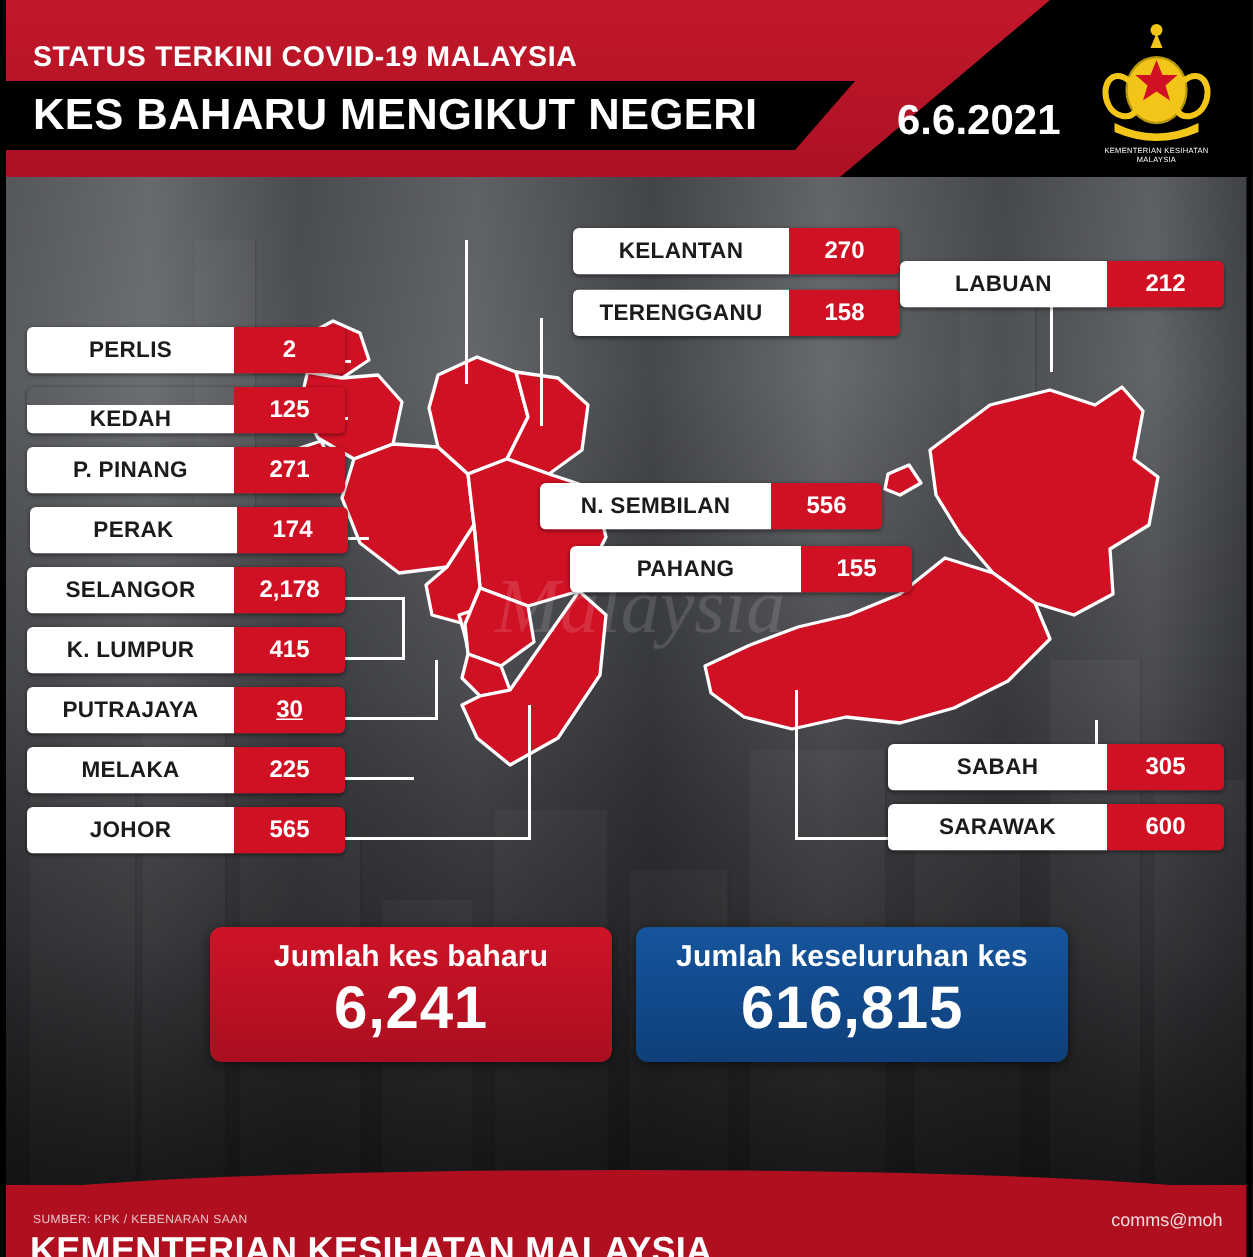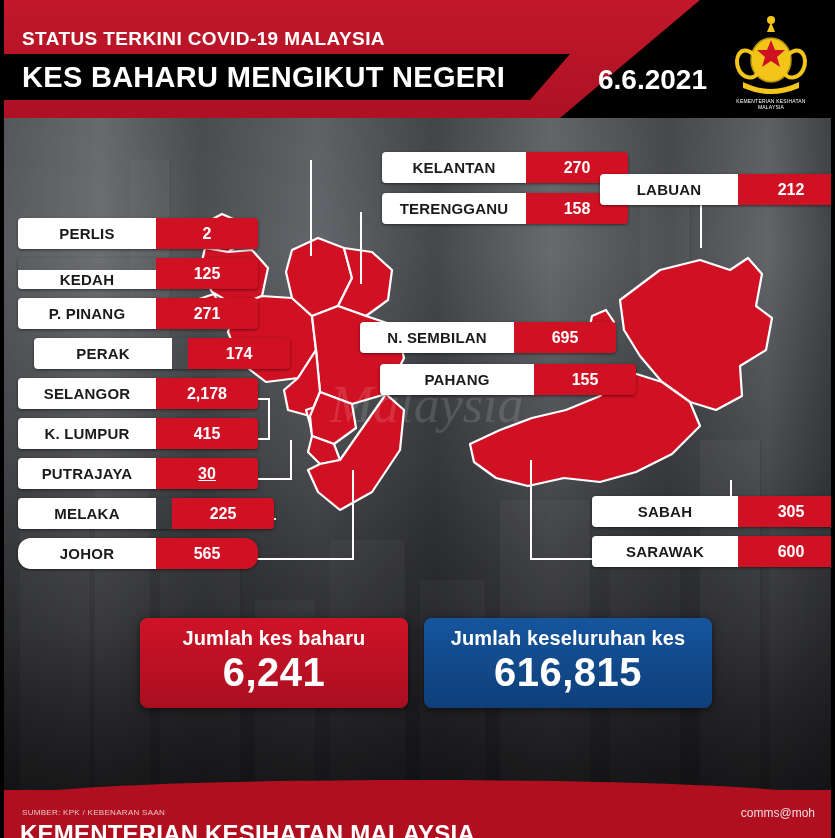--- a/index.html
+++ b/index.html
@@ -142,21 +142,21 @@
     white-space: nowrap;
   }
   .pill .val {
     background: #d01124;
     color: #ffffff;
     font-size: 16px;
     font-weight: bold;
     display: flex;
     align-items: center;
     justify-content: center;
-    padding: 0 23px;
+    padding: 0 9px;
     white-space: nowrap;
     min-width: 34px;
   }
   .leader {
     position: absolute;
     background: #ffffff;
   }
 
   
   .total-box {
@@ -331,57 +331,57 @@
     <div class="val" style="width:56px;">2</div>
   </div>
   <div class="pill" style="left:18px; top:258px;">
     <div class="name" style="width:118px;margin-top:12px;">KEDAH</div>
     <div class="val" style="width:56px;">125</div>
   </div>
   <div class="pill" style="left:18px; top:298px;">
     <div class="name" style="width:118px;">P. PINANG</div>
     <div class="val" style="width:56px;">271</div>
   </div>
-  <div class="pill" style="left:34px; top:338px;gap:16px;">
+  <div class="pill" style="left:20px; top:338px;">
     <div class="name" style="width:118px;">PERAK</div>
     <div class="val" style="width:56px;">174</div>
   </div>
   <div class="pill" style="left:18px; top:378px;">
     <div class="name" style="width:118px;">SELANGOR</div>
     <div class="val" style="width:56px;">2,178</div>
   </div>
   <div class="pill" style="left:18px; top:418px;">
     <div class="name" style="width:118px;">K. LUMPUR</div>
     <div class="val" style="width:56px;">415</div>
   </div>
   <div class="pill" style="left:18px; top:458px;">
     <div class="name" style="width:118px;">PUTRAJAYA</div>
     <div class="val" style="width:56px;text-decoration:underline;">30</div>
   </div>
   <div class="pill" style="left:18px; top:498px;">
     <div class="name" style="width:118px;">MELAKA</div>
-    <div class="val" style="width:56px;margin-left:16px;">225</div>
-  </div>
-  <div class="pill" style="left:18px; top:538px;border-radius:13px;">
+    <div class="val" style="width:56px;">225</div>
+  </div>
+  <div class="pill" style="left:18px; top:538px;">
     <div class="name" style="width:118px;">JOHOR</div>
     <div class="val" style="width:56px;">565</div>
   </div>
 
   <div class="pill" style="left:382px; top:152px;">
     <div class="name" style="width:124px;">KELANTAN</div>
     <div class="val" style="width:56px;">270</div>
   </div>
   <div class="pill" style="left:382px; top:193px;">
     <div class="name" style="width:124px;">TERENGGANU</div>
     <div class="val" style="width:56px;">158</div>
   </div>
 
   <div class="pill" style="left:360px; top:322px;">
     <div class="name" style="width:134px;">N. SEMBILAN</div>
-    <div class="val" style="width:56px;">695</div>
+    <div class="val" style="width:56px;">556</div>
   </div>
   <div class="pill" style="left:380px; top:364px;">
     <div class="name" style="width:134px;">PAHANG</div>
     <div class="val" style="width:56px;">155</div>
   </div>
 
   <div class="pill" style="left:600px; top:174px;">
     <div class="name" style="width:118px;">LABUAN</div>
     <div class="val" style="width:60px;">212</div>
   </div>

